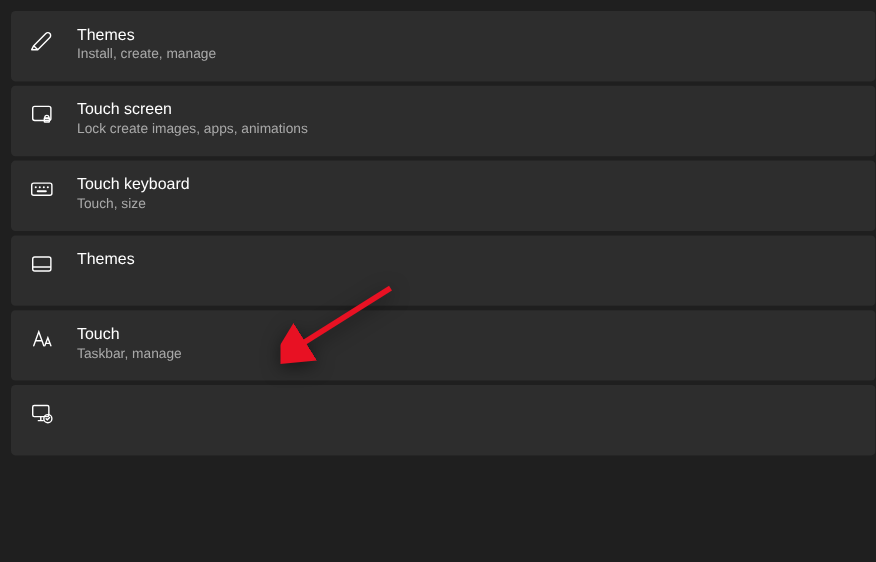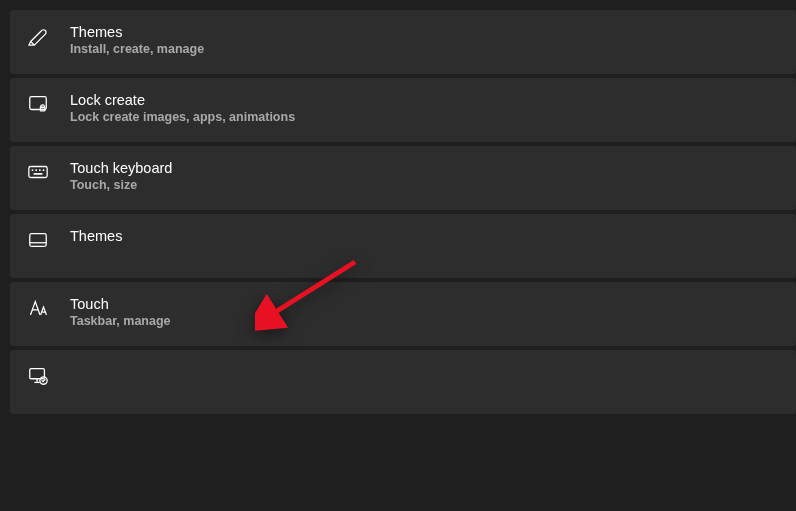--- a/index.html
+++ b/index.html
@@ -27,21 +27,21 @@
     display: flex;
     align-items: center;
     justify-content: center;
     margin-right: 20px;
     flex-shrink: 0;
     color: #ffffff;
   }
   .icon-wrap svg { width: 22px; height: 22px; stroke: currentColor; fill: none; stroke-width: 1.4; }
   .text-wrap { display: flex; flex-direction: column; gap: 2px; }
   .title { color: #ffffff; font-size: 14.5px; font-weight: 400; }
-  .subtitle { color: #a9a9a9; font-size: 12.5px; font-weight: 700; }
+  .subtitle { color: #a9a9a9; font-size: 12.5px; font-weight: 400; }
   .arrow {
     position: absolute;
     left: 255px;
     top: 254px;
     pointer-events: none;
     filter: drop-shadow(0 4px 8px rgba(0,0,0,0.5));
   }
 </style>
 </head>
 <body>
@@ -62,21 +62,21 @@
 
   <div class="item">
     <span class="icon-wrap">
       <svg viewBox="0 0 24 24">
           <rect x="3" y="4" width="18" height="14" rx="2"></rect>
           <path d="M15 15 a2 2 0 0 1 4 0 v1 h-4 z"></path>
           <rect x="14.5" y="15.5" width="5" height="4" rx="0.5"></rect>
         </svg>
     </span>
     <div class="text-wrap">
-      <span class="title">Lock create</span>
+      <span class="title">Touch screen</span>
       <span class="subtitle">Lock create images, apps, animations</span>
     </div>
   </div>
 
   <div class="item">
     <span class="icon-wrap">
       <svg viewBox="0 0 24 24">
           <rect x="2" y="6" width="20" height="12" rx="2"></rect>
           <line x1="6" y1="10" x2="6" y2="10" stroke-linecap="round" stroke-width="2"></line>
           <line x1="10" y1="10" x2="10" y2="10" stroke-linecap="round" stroke-width="2"></line>

